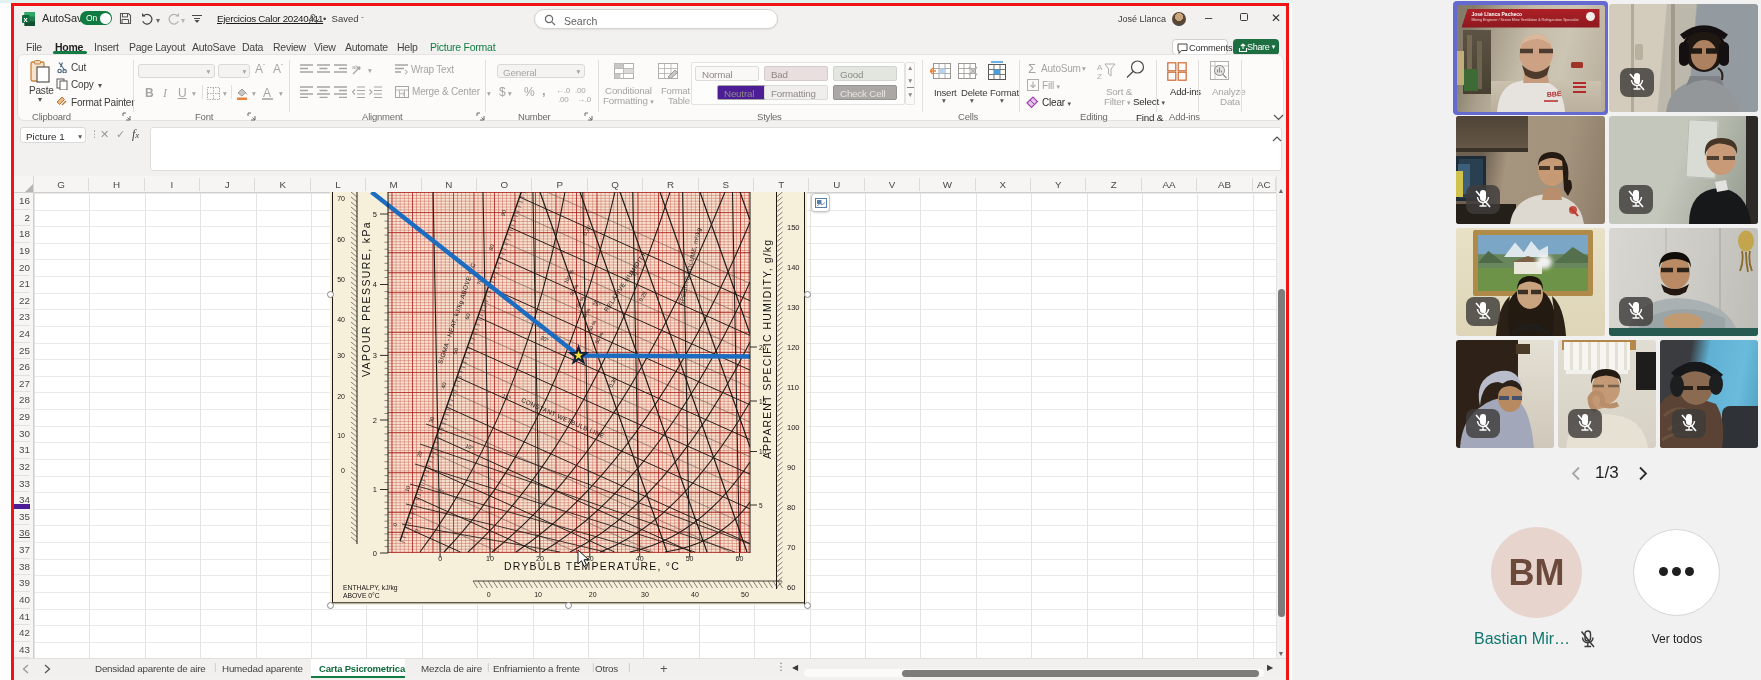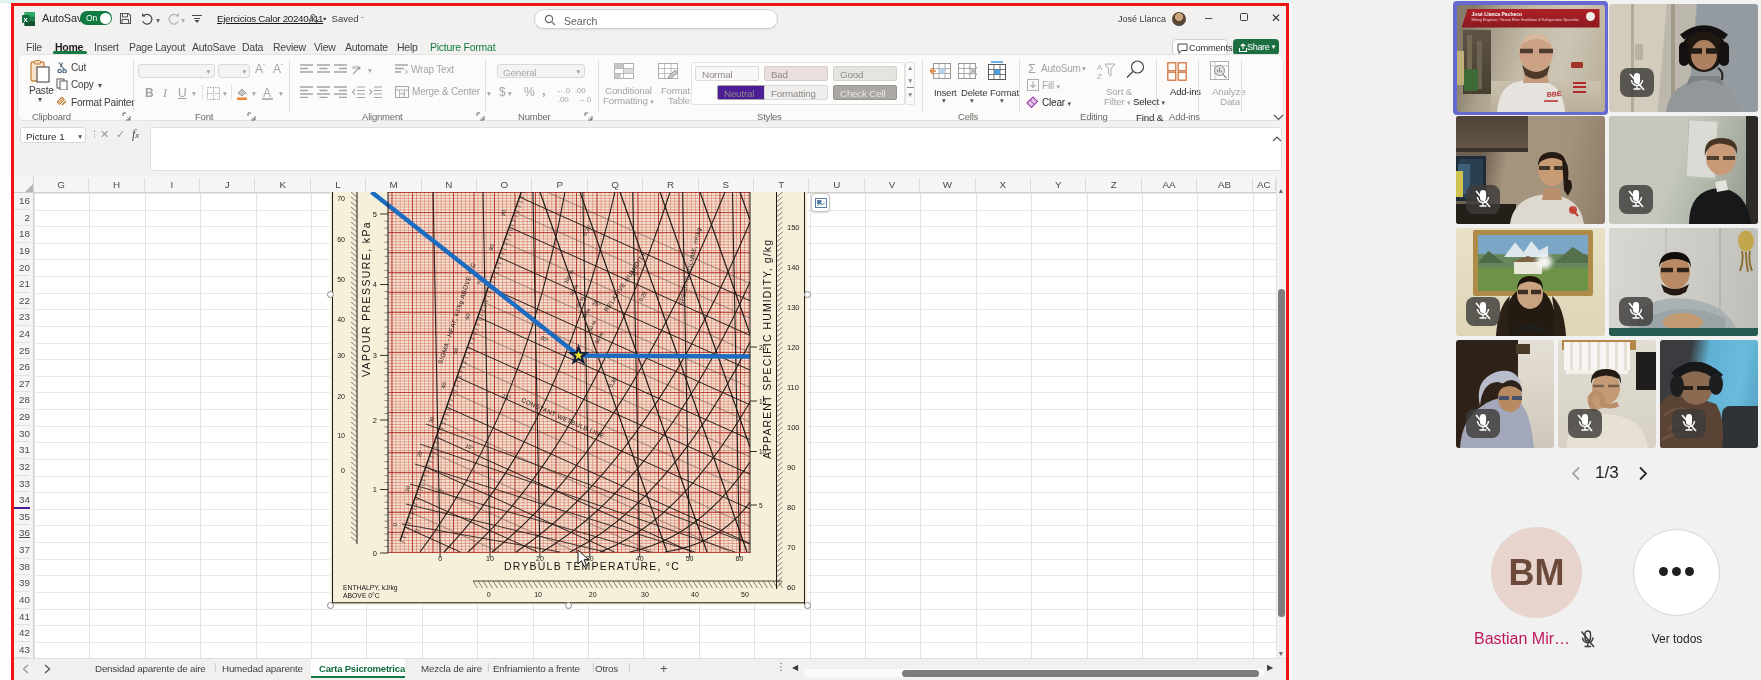--- a/index.html
+++ b/index.html
@@ -398,21 +398,21 @@
     <span class="wc" style="left:0;top:320.0px;width:16px;height:16.62px;text-align:right;font-size:9.8px;color:#4c4a48;line-height:16.62px;border-bottom:1px solid #e2e1e0;">24</span>
     <span class="wc" style="left:0;top:336.6px;width:16px;height:16.62px;text-align:right;font-size:9.8px;color:#4c4a48;line-height:16.62px;border-bottom:1px solid #e2e1e0;">25</span>
     <span class="wc" style="left:0;top:353.2px;width:16px;height:16.62px;text-align:right;font-size:9.8px;color:#4c4a48;line-height:16.62px;border-bottom:1px solid #e2e1e0;">26</span>
     <span class="wc" style="left:0;top:369.8px;width:16px;height:16.62px;text-align:right;font-size:9.8px;color:#4c4a48;line-height:16.62px;border-bottom:1px solid #e2e1e0;">27</span>
     <span class="wc" style="left:0;top:386.4px;width:16px;height:16.62px;text-align:right;font-size:9.8px;color:#4c4a48;line-height:16.62px;border-bottom:1px solid #e2e1e0;">28</span>
     <span class="wc" style="left:0;top:403.1px;width:16px;height:16.62px;text-align:right;font-size:9.8px;color:#4c4a48;line-height:16.62px;border-bottom:1px solid #e2e1e0;">29</span>
     <span class="wc" style="left:0;top:419.7px;width:16px;height:16.62px;text-align:right;font-size:9.8px;color:#4c4a48;line-height:16.62px;border-bottom:1px solid #e2e1e0;">30</span>
     <span class="wc" style="left:0;top:436.3px;width:16px;height:16.62px;text-align:right;font-size:9.8px;color:#4c4a48;line-height:16.62px;border-bottom:1px solid #e2e1e0;">31</span>
     <span class="wc" style="left:0;top:452.9px;width:16px;height:16.62px;text-align:right;font-size:9.8px;color:#4c4a48;line-height:16.62px;border-bottom:1px solid #e2e1e0;">32</span>
     <span class="wc" style="left:0;top:469.5px;width:16px;height:16.62px;text-align:right;font-size:9.8px;color:#4c4a48;line-height:16.62px;border-bottom:1px solid #e2e1e0;">33</span>
-    <span class="wc" style="left:0;top:486.2px;width:16px;height:16.62px;text-align:right;font-size:9.8px;color:#4c4a48;line-height:16.62px;border-bottom:2px solid #4c1d95;">34</span>
+    <span class="wc" style="left:0;top:486.2px;width:16px;height:16.62px;text-align:right;font-size:9.8px;color:#4c4a48;line-height:16.62px;border-bottom:5px solid #4c1d95;">34</span>
     <span class="wc" style="left:0;top:502.8px;width:16px;height:16.62px;text-align:right;font-size:9.8px;color:#4c4a48;line-height:16.62px;border-bottom:1px solid #e2e1e0;">35</span>
     <span class="wc" style="left:0;top:519.4px;width:16px;height:16.62px;text-align:right;font-size:9.8px;color:#4c4a48;line-height:16.62px;border-bottom:1px solid #e2e1e0;text-decoration:underline;">36</span>
     <span class="wc" style="left:0;top:536.0px;width:16px;height:16.62px;text-align:right;font-size:9.8px;color:#4c4a48;line-height:16.62px;border-bottom:1px solid #e2e1e0;">37</span>
     <span class="wc" style="left:0;top:552.6px;width:16px;height:16.62px;text-align:right;font-size:9.8px;color:#4c4a48;line-height:16.62px;border-bottom:1px solid #e2e1e0;">38</span>
     <span class="wc" style="left:0;top:569.3px;width:16px;height:16.62px;text-align:right;font-size:9.8px;color:#4c4a48;line-height:16.62px;border-bottom:1px solid #e2e1e0;">39</span>
     <span class="wc" style="left:0;top:585.9px;width:16px;height:16.62px;text-align:right;font-size:9.8px;color:#4c4a48;line-height:16.62px;border-bottom:1px solid #e2e1e0;">40</span>
     <span class="wc" style="left:0;top:602.5px;width:16px;height:16.62px;text-align:right;font-size:9.8px;color:#4c4a48;line-height:16.62px;border-bottom:1px solid #e2e1e0;">41</span>
     <span class="wc" style="left:0;top:619.1px;width:16px;height:16.62px;text-align:right;font-size:9.8px;color:#4c4a48;line-height:16.62px;border-bottom:1px solid #e2e1e0;">42</span>
     <span class="wc" style="left:0;top:635.7px;width:16px;height:16.62px;text-align:right;font-size:9.8px;color:#4c4a48;line-height:16.62px;border-bottom:1px solid #e2e1e0;">43</span>
 
@@ -1190,21 +1190,21 @@
     <svg class="abs" style="left:279px;top:466px" width="10" height="15" viewBox="0 0 10 15">
         <path d="M8 1.5 L2 7.5 L8 13.5" fill="none" stroke="#a6a6a6" stroke-width="1.8"></path>
       </svg>
     <div class="abs" style="left:303px;top:463px;font-size:17px;color:#1f1f1f;">1/3</div>
     <svg class="abs" style="left:346px;top:466px" width="10" height="15" viewBox="0 0 10 15">
         <path d="M2 1.5 L8 7.5 L2 13.5" fill="none" stroke="#2b2b2b" stroke-width="1.8"></path>
       </svg>
 
     <div class="abs" style="left:199px;top:527px;width:91px;height:91px;border-radius:50%;background:#e7d4cd;"></div>
     <div class="abs" style="left:199px;top:527px;width:91px;height:91px;border-radius:50%;text-align:center;line-height:91px;font-size:36px;font-weight:bold;color:#6b4a3b;">BM</div>
-    <div class="abs" style="left:160px;top:630px;width:140px;text-align:center;font-size:16px;color:#be185d;">Bastian Mir…</div>
+    <div class="abs" style="left:160px;top:630px;width:140px;text-align:center;font-size:16px;color:#0f766e;">Bastian Mir…</div>
     <svg class="abs" style="left:287px;top:630px" width="17" height="19" viewBox="0 0 17 19">
       <rect x="6" y="1" width="5.5" height="10" rx="2.7" fill="none" stroke="#3a3a3a" stroke-width="1.4"></rect>
       <path d="M3.5 7.5 a5.2 5.2 0 0 0 10.5 0 M8.8 13 V16.5 M5.5 16.5 h6.6" stroke="#3a3a3a" stroke-width="1.4" fill="none"></path>
       <path d="M2.5 1.5 L15 17" stroke="#3a3a3a" stroke-width="1.5"></path>
     </svg>
 
     <div class="abs" style="left:341px;top:529px;width:87px;height:87px;border-radius:50%;background:#fff;border:1px solid #d6d6d6;"></div>
     <div class="abs" style="left:367px;top:567px;width:9px;height:9px;border-radius:50%;background:#1f1f1f;"></div>
     <div class="abs" style="left:380px;top:567px;width:9px;height:9px;border-radius:50%;background:#1f1f1f;"></div>
     <div class="abs" style="left:393px;top:567px;width:9px;height:9px;border-radius:50%;background:#1f1f1f;"></div>

